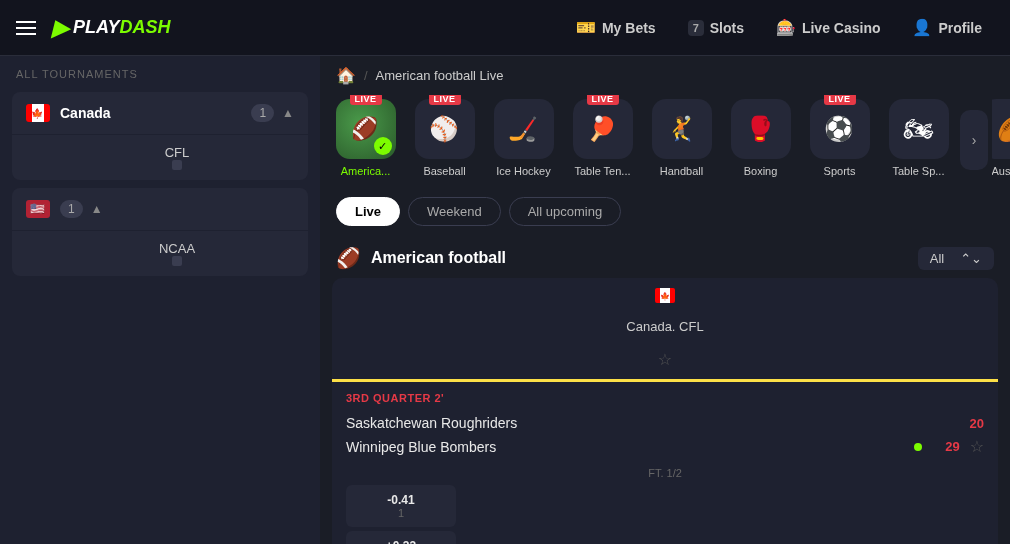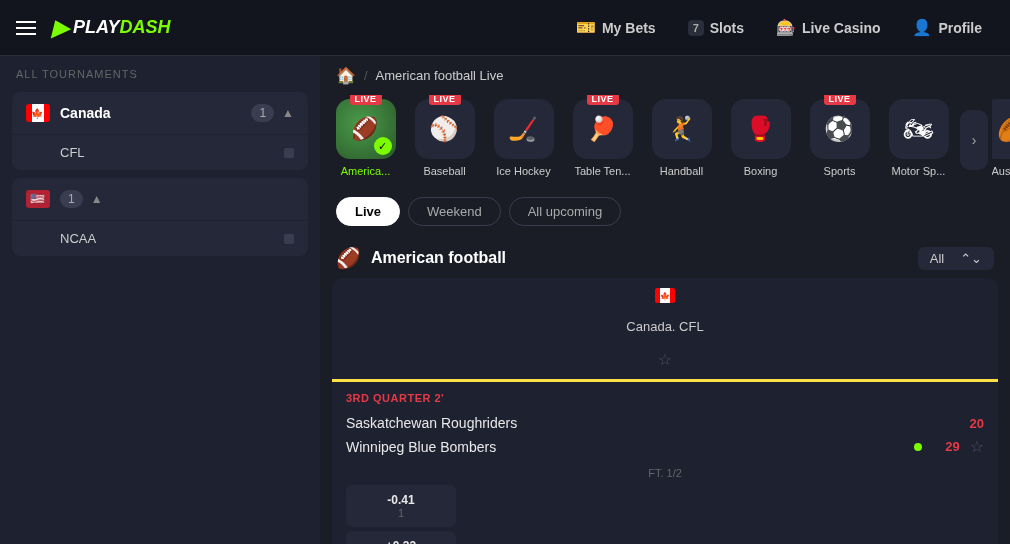--- a/index.html
+++ b/index.html
@@ -174,20 +174,21 @@
     .chevron {
       color: #888;
       font-size: 12px;
     }
     .league-item {
       display: flex;
       align-items: center;
       padding: 10px 14px 10px 48px;
       border-top: 1px solid #1e2130;
       cursor: pointer;
+      flex-direction: column;
     }
     .league-name {
       flex: 1;
       font-size: 13px;
       color: #ccc;
     }
     .league-dot {
       width: 10px;
       height: 10px;
       background: #3a3d50;
@@ -599,21 +600,21 @@
           <div class="live-badge">LIVE</div>
           <span>⚽</span>
         </div>
         <span class="sport-label">Sports</span>
       </div>
 
       <div class="sport-item">
         <div class="sport-icon-wrap">
           <span>🏍</span>
         </div>
-        <span class="sport-label">Motor Sp...</span>
+        <span class="sport-label">Table Sp...</span>
       </div>
 
       <div class="nav-arrow">
         <span>›</span>
       </div>
 
       <div class="sport-item" style="min-width:40px;overflow:hidden;">
         <div class="sport-icon-wrap">
           <span>🏉</span>
         </div>

